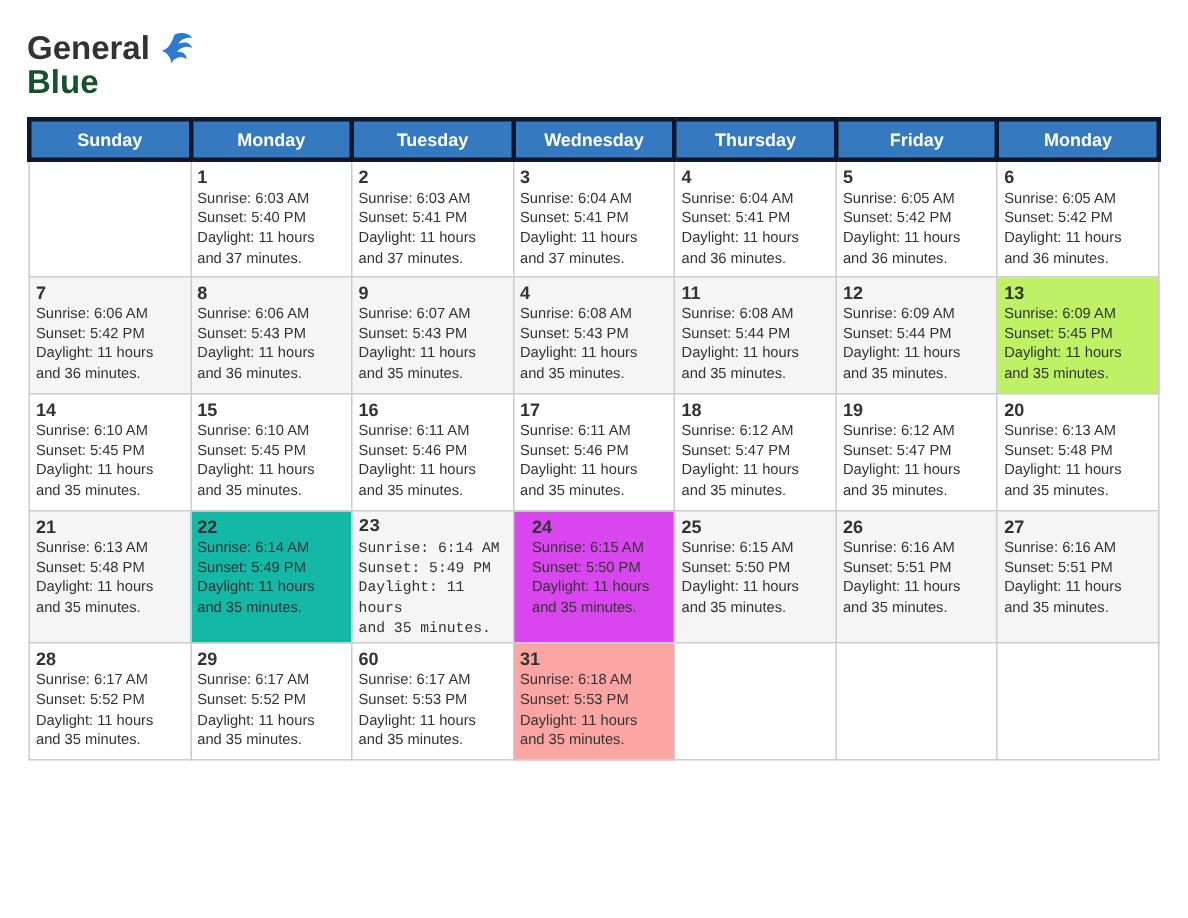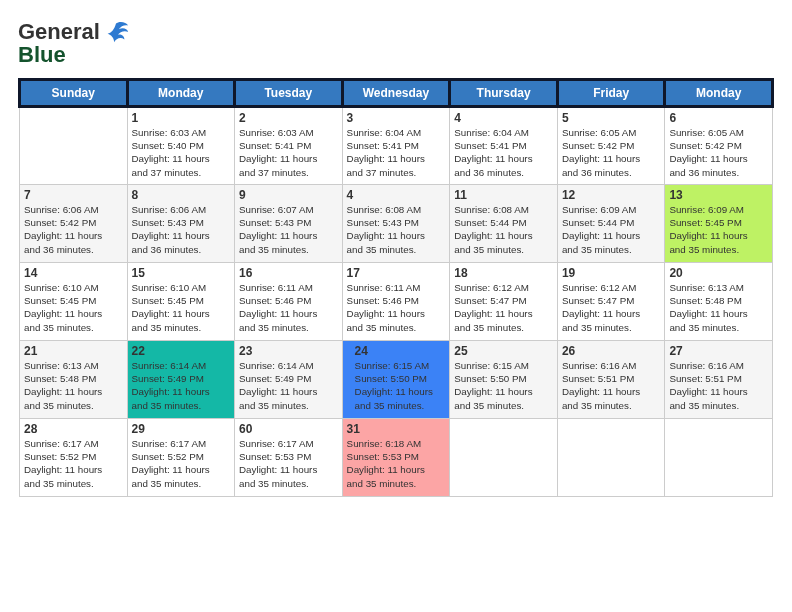--- a/index.html
+++ b/index.html
@@ -213,25 +213,25 @@
         </tr>
         <tr>
           <td style="background: rgb(245, 245, 245);">
             <span class="day-num">21</span>
             <div class="day-info">Sunrise: 6:13 AM<br>Sunset: 5:48 PM<br>Daylight: 11 hours<br>and 35 minutes.</div>
           </td>
           <td style="background: #14b8a6;">
             <span class="day-num">22</span>
             <div class="day-info">Sunrise: 6:14 AM<br>Sunset: 5:49 PM<br>Daylight: 11 hours<br>and 35 minutes.</div>
           </td>
-          <td style="background: rgb(245, 245, 245);">
+          <td style="background: rgb(245, 245, 245); font-family: Liberation Mono, monospace;">
             <span class="day-num">23</span>
             <div class="day-info">Sunrise: 6:14 AM<br>Sunset: 5:49 PM<br>Daylight: 11 hours<br>and 35 minutes.</div>
           </td>
-          <td style="background: #3b82f6; padding-left: 12px;">
+          <td style="background: #d946ef; padding-left: 12px;">
             <span class="day-num">24</span>
             <div class="day-info">Sunrise: 6:15 AM<br>Sunset: 5:50 PM<br>Daylight: 11 hours<br>and 35 minutes.</div>
           </td>
           <td style="background: rgb(245, 245, 245);">
             <span class="day-num">25</span>
             <div class="day-info">Sunrise: 6:15 AM<br>Sunset: 5:50 PM<br>Daylight: 11 hours<br>and 35 minutes.</div>
           </td>
           <td style="background: rgb(245, 245, 245);">
             <span class="day-num">26</span>
             <div class="day-info">Sunrise: 6:16 AM<br>Sunset: 5:51 PM<br>Daylight: 11 hours<br>and 35 minutes.</div>

